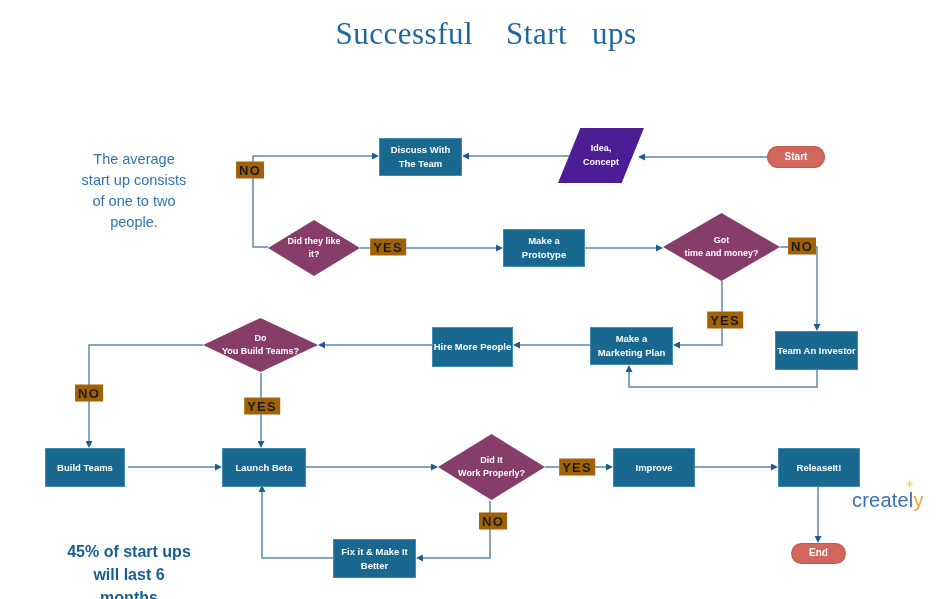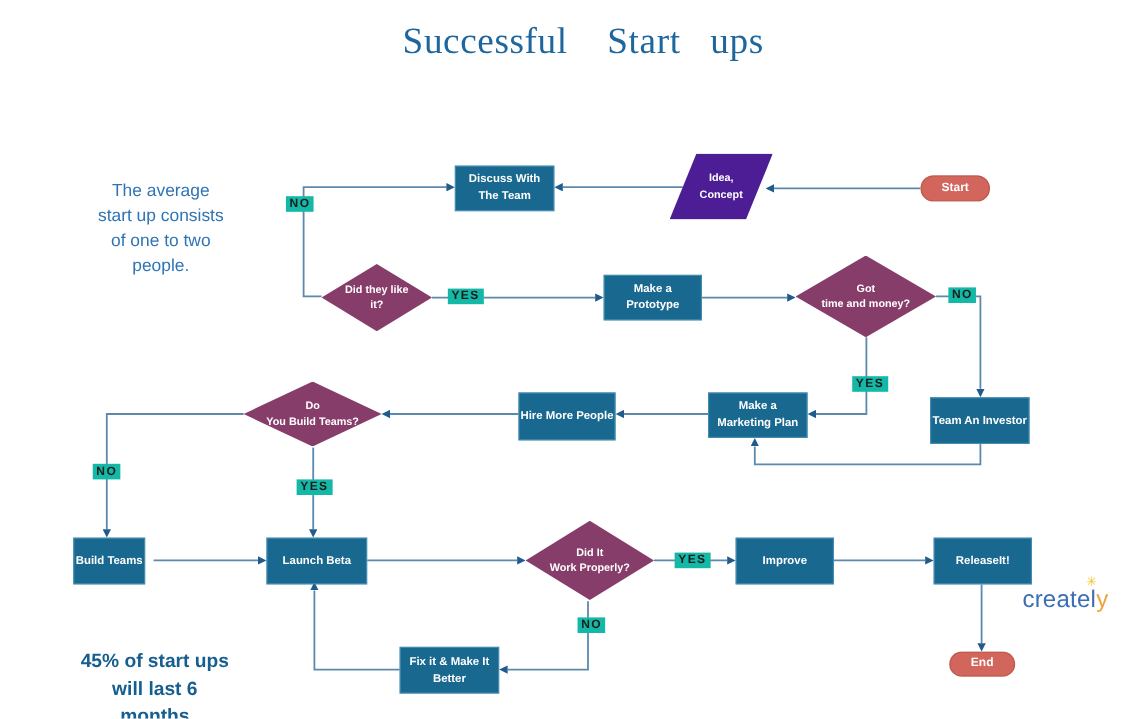--- a/index.html
+++ b/index.html
@@ -21,22 +21,22 @@
   .node{
     position:absolute;display:flex;align-items:center;justify-content:center;
     color:#fff;font-weight:bold;font-size:9.5px;line-height:1.45;text-align:center;
   }
   .node span{white-space:pre-line;}
   .process{background:#19688F;border:1px solid rgba(100,170,205,.55);box-sizing:border-box;}
   .decision{background:#873D6A;clip-path:polygon(50% 0,100% 50%,50% 100%,0 50%);font-size:9px;}
   .io{background:#4c1d95;clip-path:polygon(26% 0,100% 0,74% 100%,0 100%);font-size:9px;}
   .terminator{background:#D2655C;border-radius:12px;font-size:10px;border:1px solid rgba(170,75,60,.5);box-sizing:border-box;}
   .elabel{
-    position:absolute;transform:translate(-50%,-50%);background:#14b8a6;
-    padding:1px 3px;font-size:10px;font-weight:bold;letter-spacing:1.2px;color:#1b1b1b;
+    position:absolute;transform:translate(-50%,-50%);background:#a16207;
+    padding:1px 3px;font-size:13px;font-weight:bold;letter-spacing:1.2px;color:#1b1b1b;
   }
   .logo{position:absolute;left:852px;top:489px;font-size:20px;letter-spacing:.2px;}
   .logo .lb{color:#3A6EB5;}
   .logo .la{color:#F0A23C;}
   .logo .sparkle{
     position:absolute;left:53px;top:-11px;font-size:11px;color:#F7C52D;
   }
 </style>
 </head>
 <body>
@@ -105,21 +105,21 @@
   <div class="node process" style="left:775px;top:331px;width:83px;height:39px;">
     <span>Team An Investor</span>
     </div>
   <div class="node process" style="left:590px;top:327px;width:83px;height:38px;">
     <span>Make a
 Marketing Plan</span>
     </div>
   <div class="node process" style="left:432px;top:327px;width:81px;height:40px;">
     <span>Hire More People</span>
     </div>
-  <div class="node process" style="left:61px;top:448px;width:60px;height:39px;">
+  <div class="node process" style="left:45px;top:448px;width:80px;height:39px;">
     <span>Build Teams</span>
     </div>
   <div class="node process" style="left:222px;top:448px;width:84px;height:39px;">
     <span>Launch Beta</span>
     </div>
   <div class="node process" style="left:613px;top:448px;width:82px;height:39px;">
     <span>Improve</span>
     </div>
   <div class="node process" style="left:333px;top:539px;width:83px;height:39px;">
     <span>Fix it &amp; Make It

